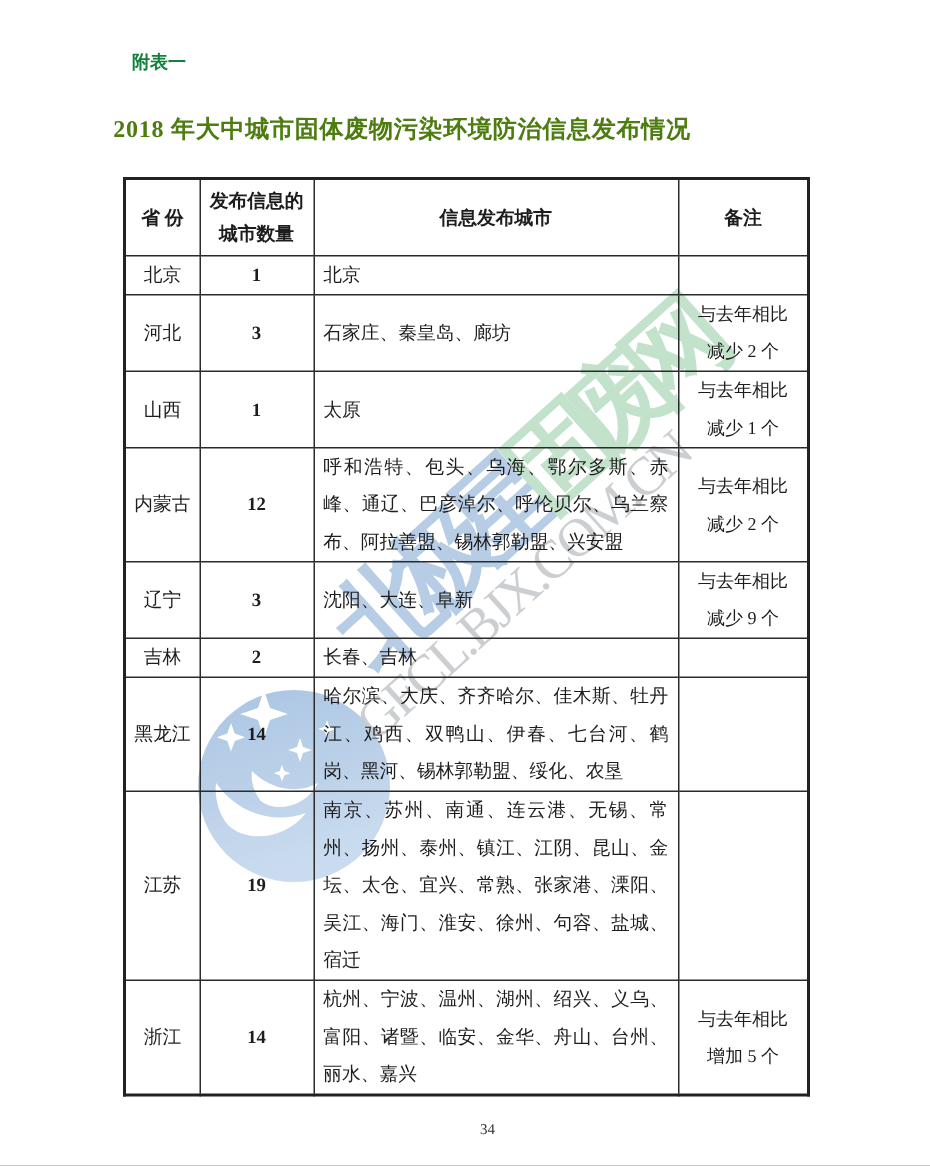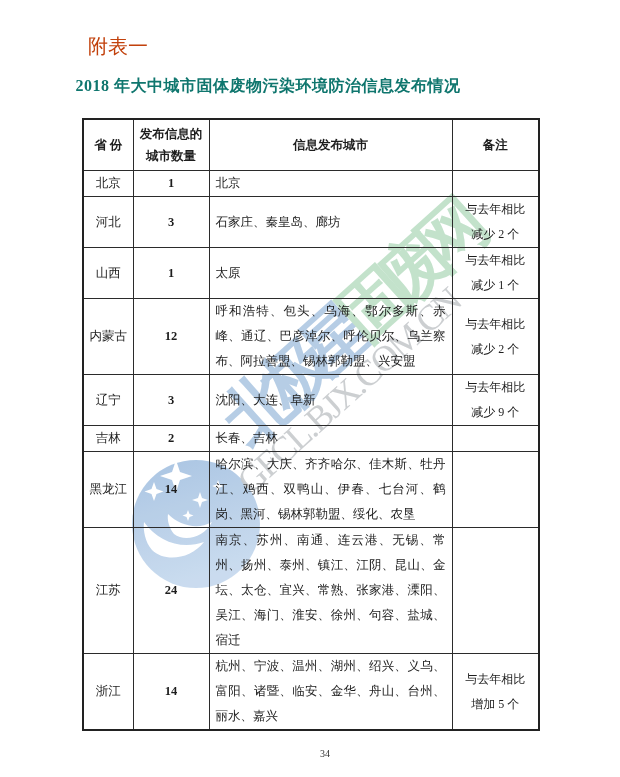--- a/index.html
+++ b/index.html
@@ -28,25 +28,25 @@
     font-family:"Liberation Serif","DejaVu Serif",serif;
     font-size:36px;letter-spacing:-2px;color:#c7cacd;white-space:nowrap;
     opacity:.9;
   }
   .wm-logo{position:absolute;left:130px;top:458px;width:132px;height:132px;opacity:.92;}
   
   .content{position:relative;z-index:2;}
   .appendix-label{
     position:absolute;left:88px;top:33px;
     font-family:"Liberation Sans","DejaVu Sans",sans-serif;
-    font-weight:normal;font-size:20px;color:#c2410c;
+    font-weight:bold;font-size:12px;color:#15803d;
   }
   .doc-title{
     position:absolute;left:0;top:76px;width:536px;text-align:center;
-    font-weight:bold;font-size:16px;letter-spacing:.5px;color:#0f766e;
+    font-weight:bold;font-size:16px;letter-spacing:.5px;color:#4d7c0f;
   }
   table.main{
     position:absolute;left:82px;top:118px;width:456px;
     border-collapse:collapse;table-layout:fixed;
     font-size:12.5px;color:#1d1d1d;background:transparent;
   }
   table.main,table.main td,table.main th{border:1px solid #2b2b2b;}
   table.main{border:2px solid #222;}
   th{
     font-weight:bold;text-align:center;vertical-align:middle;
@@ -163,21 +163,21 @@
   <tr>
     <td class="province">黑龙江</td>
     <td class="count">14</td>
     <td class="cities">哈尔滨、大庆、齐齐哈尔、佳木斯、牡丹江、鸡西、双鸭山、伊春、七台河、鹤岗、黑河、锡林郭勒盟、绥化、农垦</td>
     <td class="remark"></td>
   </tr>
 
 
   <tr>
     <td class="province">江苏</td>
-    <td class="count">24</td>
+    <td class="count">19</td>
     <td class="cities">南京、苏州、南通、连云港、无锡、常州、扬州、泰州、镇江、江阴、昆山、金坛、太仓、宜兴、常熟、张家港、溧阳、吴江、海门、淮安、徐州、句容、盐城、宿迁</td>
     <td class="remark"></td>
   </tr>
 
   <tr>
     <td class="province">浙江</td>
     <td class="count">14</td>
     <td class="cities">杭州、宁波、温州、湖州、绍兴、义乌、富阳、诸暨、临安、金华、舟山、台州、丽水、嘉兴</td>
     <td class="remark">与去年相比
 增加 5 个</td>

